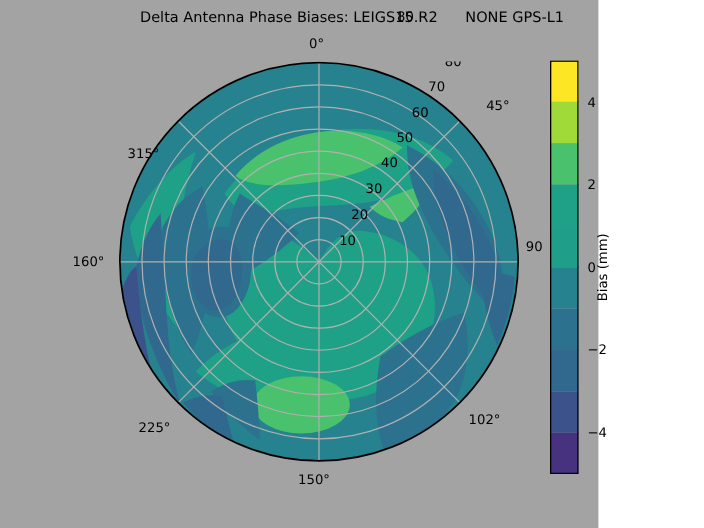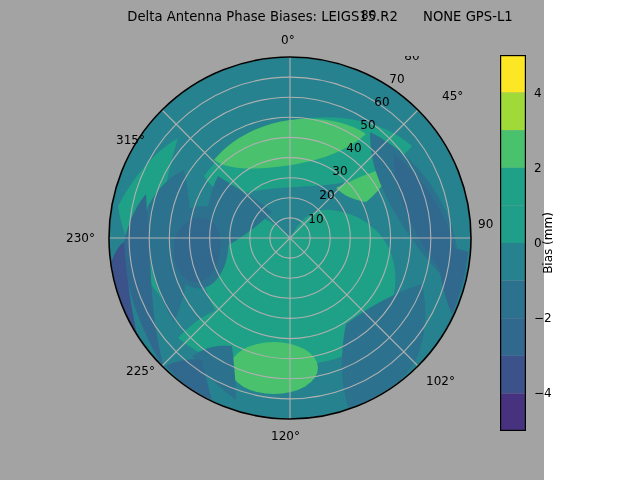--- a/index.html
+++ b/index.html
@@ -174,23 +174,23 @@
         <text x="304" y="4">80</text>
       </g>
     </svg>
 
     <span class="angle-label" style="left:253px; top:-48px;">80</span>
 
     <span class="angle-label" style="left:173px; top:-23px;">0°</span>
     <span class="angle-label" style="left:334px; top:33px;">45°</span>
     <span class="angle-label" style="left:370px; top:161px;">90</span>
     <span class="angle-label" style="left:318px; top:318px;">102°</span>
-    <span class="angle-label" style="left:163px; top:373px;">120°</span>
-    <span class="angle-label" style="left:18px; top:308px;">225°</span>
-    <span class="angle-label" style="left:-42px; top:175px;">230°</span>
+    <span class="angle-label" style="left:163px; top:373px;">150°</span>
+    <span class="angle-label" style="left:18px; top:326px;">225°</span>
+    <span class="angle-label" style="left:-42px; top:175px;">160°</span>
     <span class="angle-label" style="left:8px; top:33px;margin-top:44px;">315°</span>
   </div>
 
   <div id="cb-wrap">
     <svg id="cb-svg" width="26" height="376" viewBox="0 0 26 376">
       <g>
         <rect x="0" y="0" width="26" height="37.6" fill="#fde725"></rect>
         <rect x="0" y="37.6" width="26" height="37.6" fill="#a0da39"></rect>
         <rect x="0" y="75.2" width="26" height="37.6" fill="#4ac16d"></rect>
         <rect x="0" y="112.8" width="26" height="37.6" fill="#1fa187"></rect>

